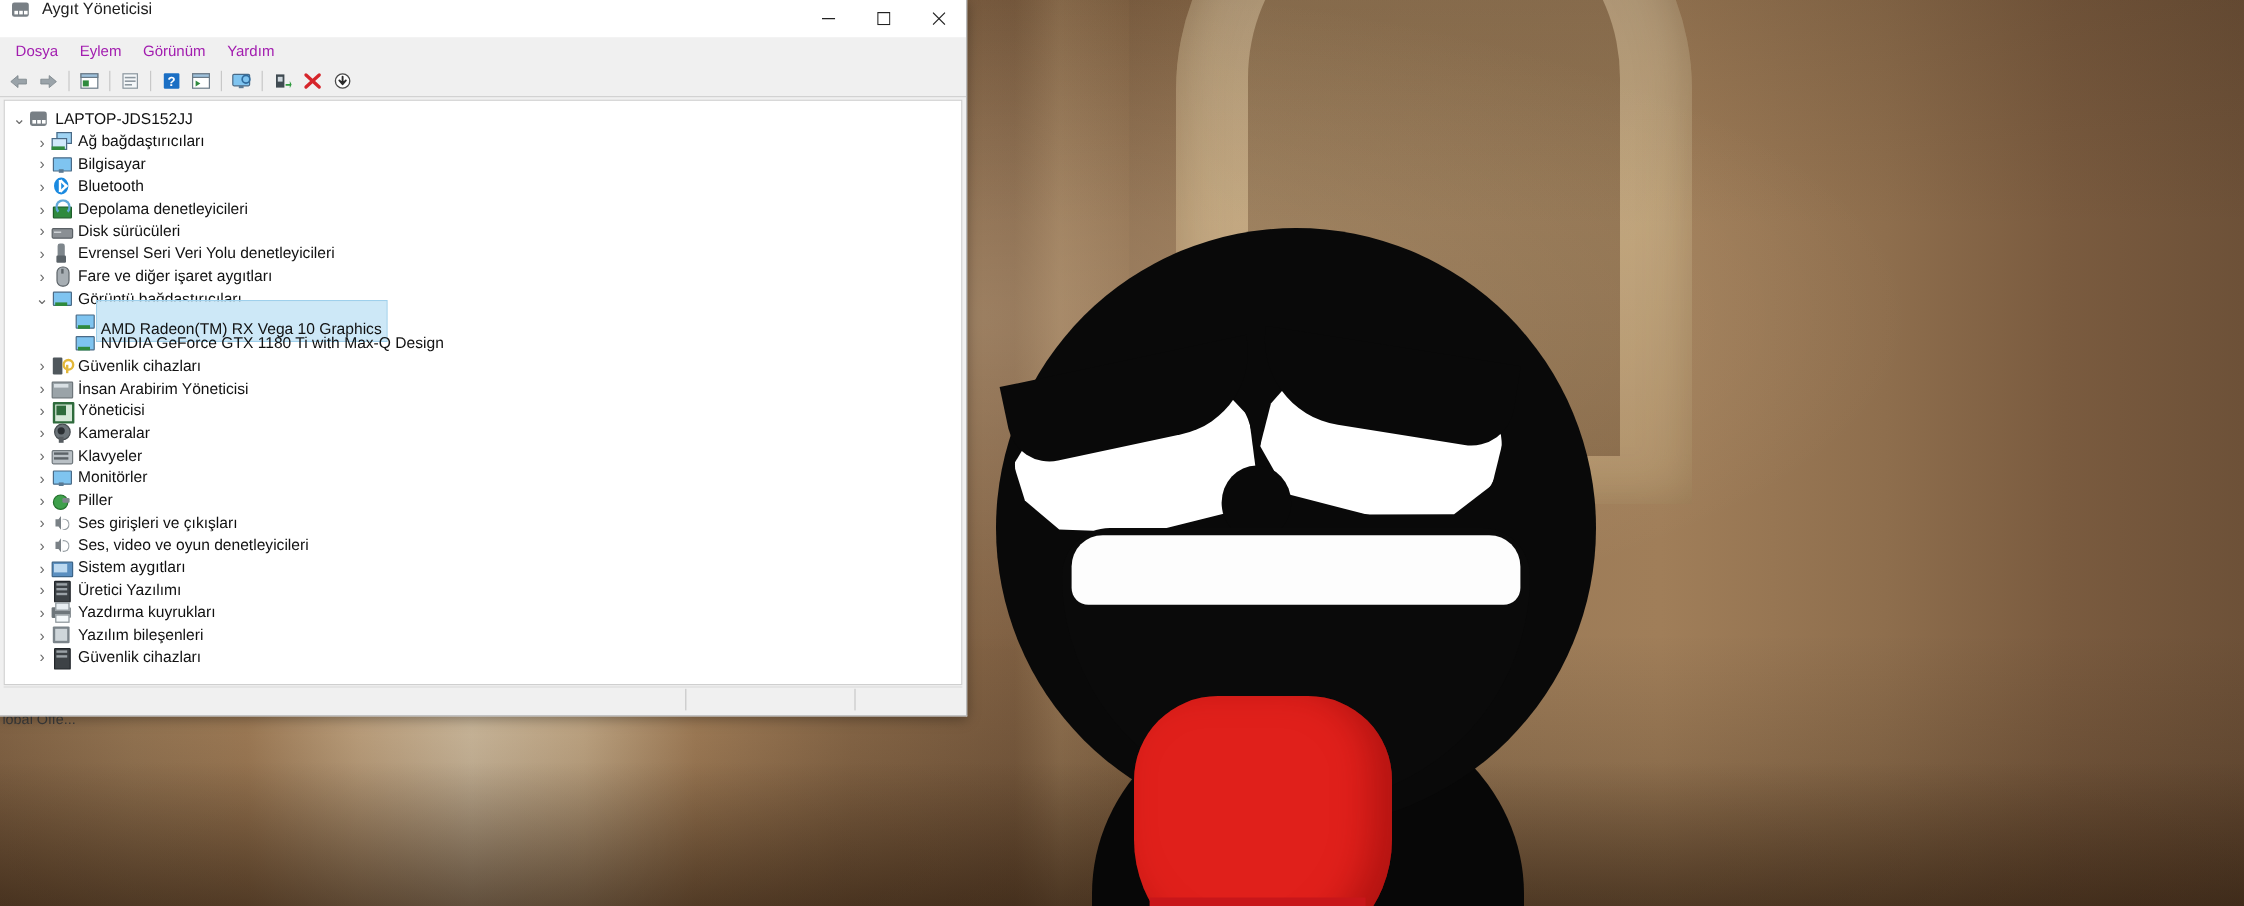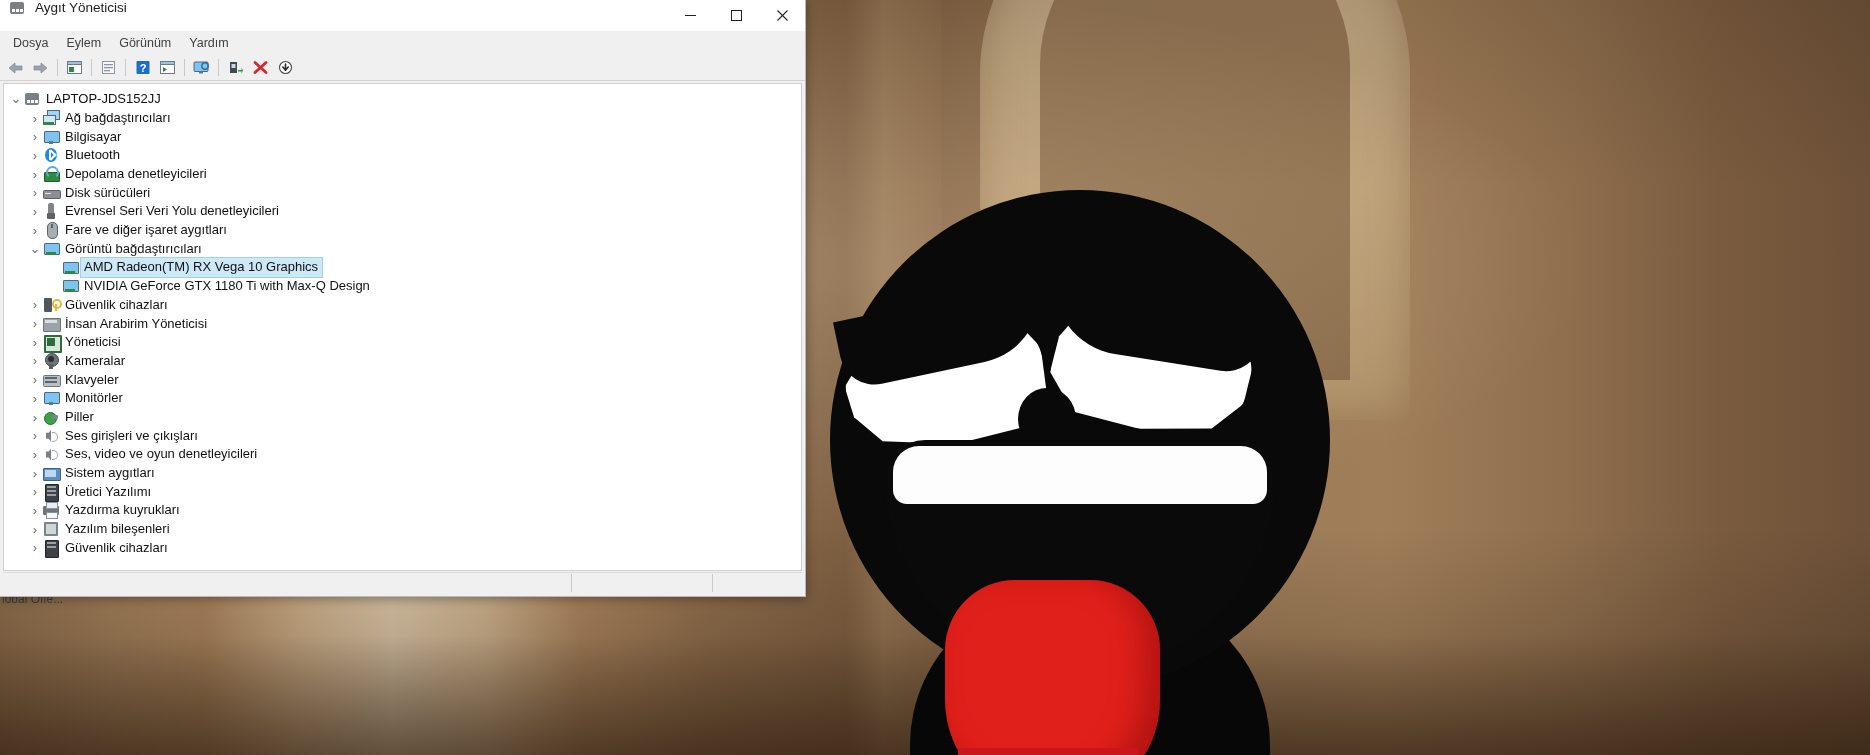--- a/index.html
+++ b/index.html
@@ -116,21 +116,21 @@
   .title-text{font-size:13.5px;color:#1d1d1d;}
   .wbtns{position:absolute;right:0;top:0;height:31px;display:flex;}
   .wbtn{width:46px;height:31px;display:flex;align-items:center;justify-content:center;}
   .wbtn svg{display:block;}
 
   .menubar{
     height:24px;background:#f0f0f0;display:flex;align-items:center;
     padding-left:4px;flex:none;
   }
   .menuitem{
-    font-size:12.5px;color:#404040;padding:3px 9px;cursor:default;white-space:nowrap;
+    font-size:12.5px;color:#a21caf;padding:3px 9px;cursor:default;white-space:nowrap;
   }
 
   .toolbar{
     height:25px;background:#f0f0f0;display:flex;align-items:center;
     padding-left:3px;gap:0px;flex:none;
     border-bottom:1px solid #d2d2d2;
   }
   .tb-btn{width:25px;height:23px;display:flex;align-items:center;justify-content:center;}
   .tb-sep{width:1px;height:17px;background:#c8c8c8;margin:0 4px;}
 
@@ -142,21 +142,21 @@
   .row{
     display:flex;align-items:center;height:18.7px;font-size:13px;color:#111;
     white-space:nowrap;cursor:default;
   }
   .row .chev{
     width:16px;display:flex;align-items:center;justify-content:center;flex:none;
     color:#6d6d6d;
   }
   .row .ico{width:16px;height:16px;margin-right:6px;flex:none;position:relative;}
   .row .lbl{line-height:16px;}
-  .row.sel .lbl{background:#cde8f7;outline:1px solid #9fd0ec;padding:1px 4px 2px 3px;margin-left:-3px;}
+  .row.sel .lbl{background:#cde8f7;outline:1px solid #9fd0ec;padding:15px 4px 2px 3px;margin-left:-3px;}
 
   .statusbar{
     height:20px;background:#f0f0f0;display:flex;align-items:center;flex:none;
     border-top:1px solid #dcdcdc;margin:1px 3px 3px 3px;
   }
   .sb-pane{height:18px;border-right:1px solid #c8c8c8;}
   .sb-p1{width:568px;}
   .sb-p2{width:140px;}
   .sb-p3{flex:1;border-right:none;}
   .mon{position:absolute;left:1px;top:2px;width:14px;height:10px;border:1.5px solid #4a6a86;background:#7fc4f0;border-radius:1px;}

